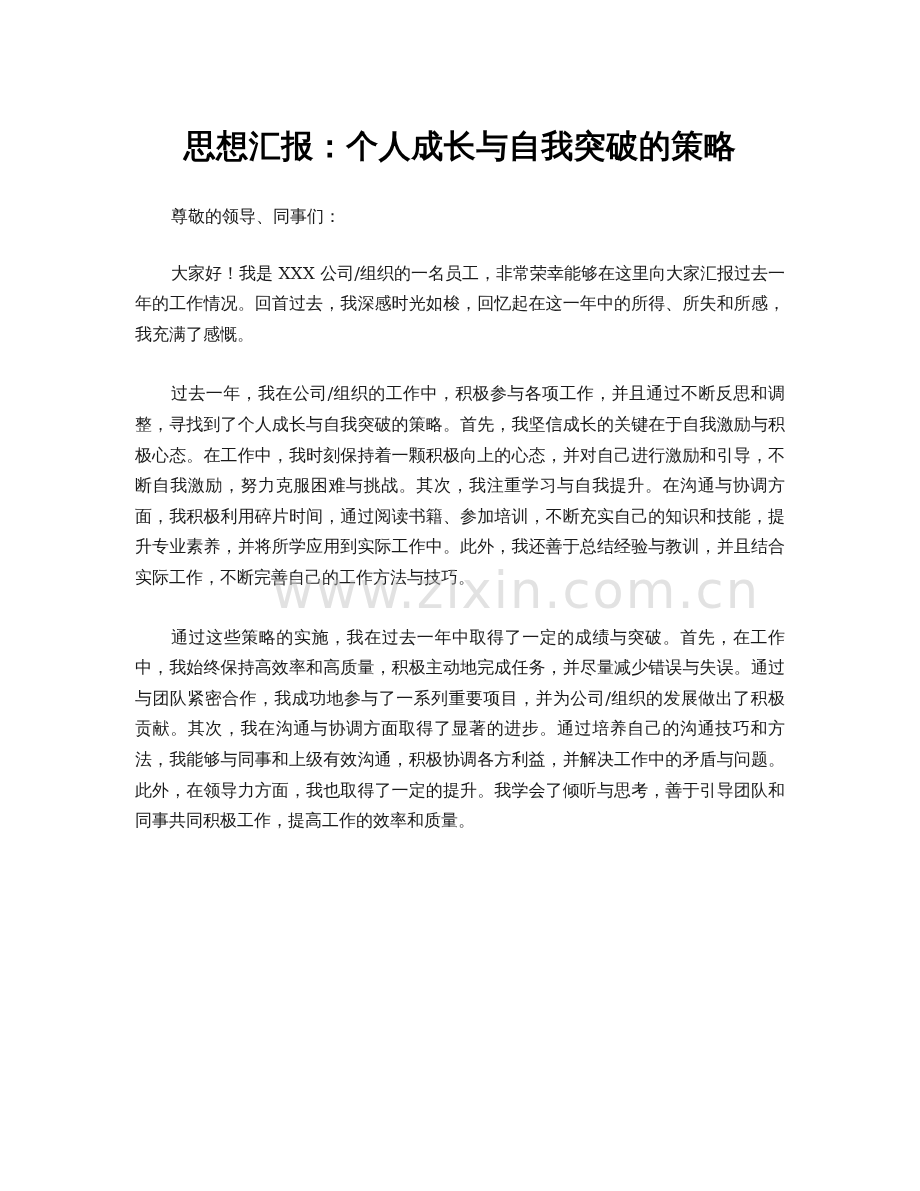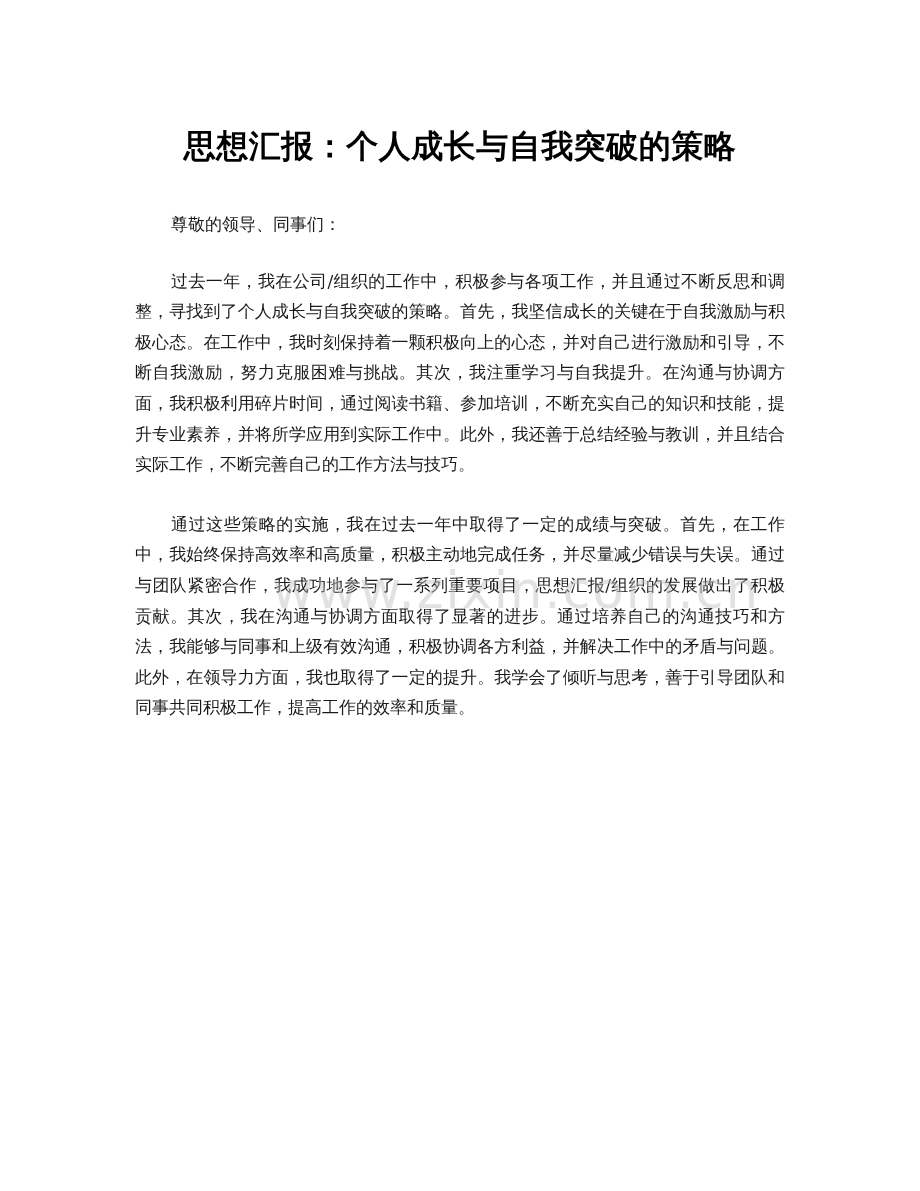--- a/index.html
+++ b/index.html
@@ -37,21 +37,21 @@
       letter-spacing: 0.5px;
       margin: 0;
     }
     .doc-body {
       position: absolute;
       left: 135px;
       top: 185px;
       width: 650px;
     }
     .para {
-      margin: 8px 0 29px 0;
+      margin: 0 0 29px 0;
       font-size: 17px;
       line-height: 30.6px;
       text-align: justify;
       text-indent: 36px;
       word-break: break-all;
       color: #1a1a1a;
     }
     .para.greeting {
       margin-bottom: 26px;
     }
@@ -73,22 +73,23 @@
 </head>
 <body>
 
 <div class="page">
 
   <h1 class="doc-title">思想汇报：个人成长与自我突破的策略</h1>
 
   <div class="doc-body">
     <p class="para greeting">尊敬的领导、同事们：</p>
 
+    <p class="para">大家好！我是 XXX 公司/组织的一名员工，非常荣幸能够在这里向大家汇报过去一年的工作情况。回首过去，我深感时光如梭，回忆起在这一年中的所得、所失和所感，我充满了感慨。</p>
 
     <p class="para">过去一年，我在公司/组织的工作中，积极参与各项工作，并且通过不断反思和调整，寻找到了个人成长与自我突破的策略。首先，我坚信成长的关键在于自我激励与积极心态。在工作中，我时刻保持着一颗积极向上的心态，并对自己进行激励和引导，不断自我激励，努力克服困难与挑战。其次，我注重学习与自我提升。在沟通与协调方面，我积极利用碎片时间，通过阅读书籍、参加培训，不断充实自己的知识和技能，提升专业素养，并将所学应用到实际工作中。此外，我还善于总结经验与教训，并且结合实际工作，不断完善自己的工作方法与技巧。</p>
 
-    <p class="para">通过这些策略的实施，我在过去一年中取得了一定的成绩与突破。首先，在工作中，我始终保持高效率和高质量，积极主动地完成任务，并尽量减少错误与失误。通过与团队紧密合作，我成功地参与了一系列重要项目，思想汇报/组织的发展做出了积极贡献。其次，我在沟通与协调方面取得了显著的进步。通过培养自己的沟通技巧和方法，我能够与同事和上级有效沟通，积极协调各方利益，并解决工作中的矛盾与问题。此外，在领导力方面，我也取得了一定的提升。我学会了倾听与思考，善于引导团队和同事共同积极工作，提高工作的效率和质量。</p>
+    <p class="para">通过这些策略的实施，我在过去一年中取得了一定的成绩与突破。首先，在工作中，我始终保持高效率和高质量，积极主动地完成任务，并尽量减少错误与失误。通过与团队紧密合作，我成功地参与了一系列重要项目，并为公司/组织的发展做出了积极贡献。其次，我在沟通与协调方面取得了显著的进步。通过培养自己的沟通技巧和方法，我能够与同事和上级有效沟通，积极协调各方利益，并解决工作中的矛盾与问题。此外，在领导力方面，我也取得了一定的提升。我学会了倾听与思考，善于引导团队和同事共同积极工作，提高工作的效率和质量。</p>
 
   </div>
 
   <div class="watermark">www.zixin.com.cn</div>
 
 </div>
 
 </body></html>

